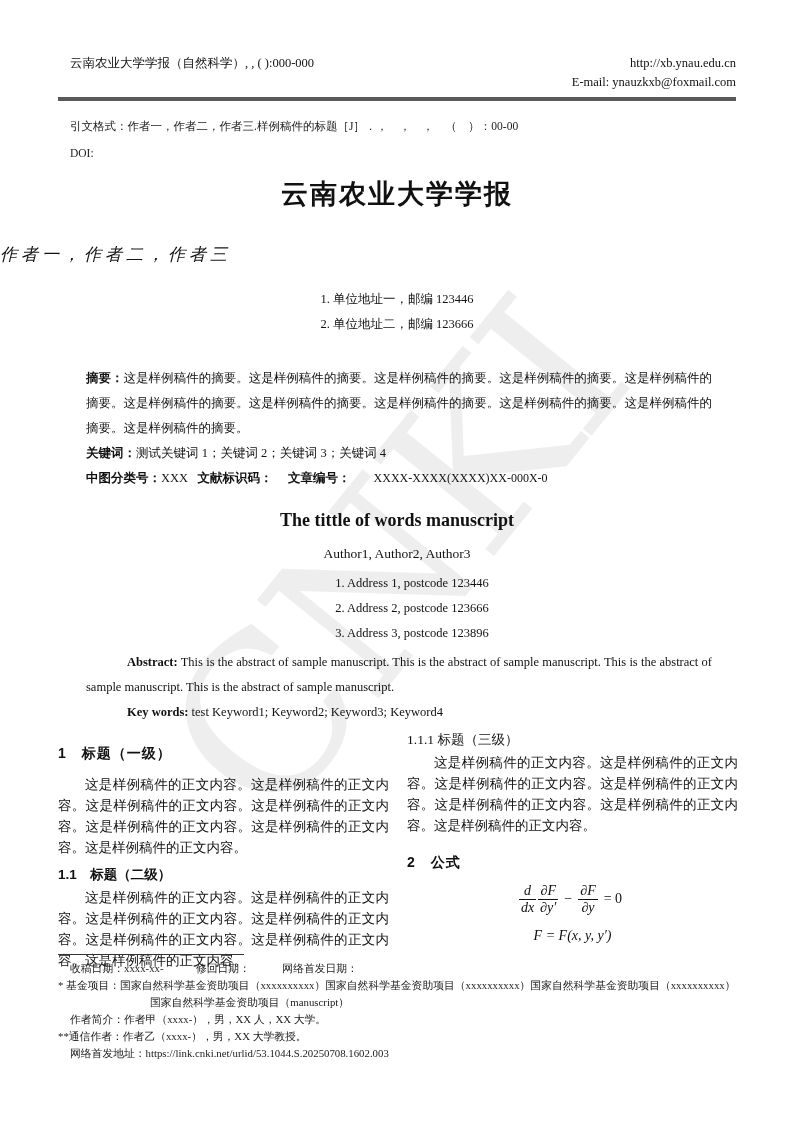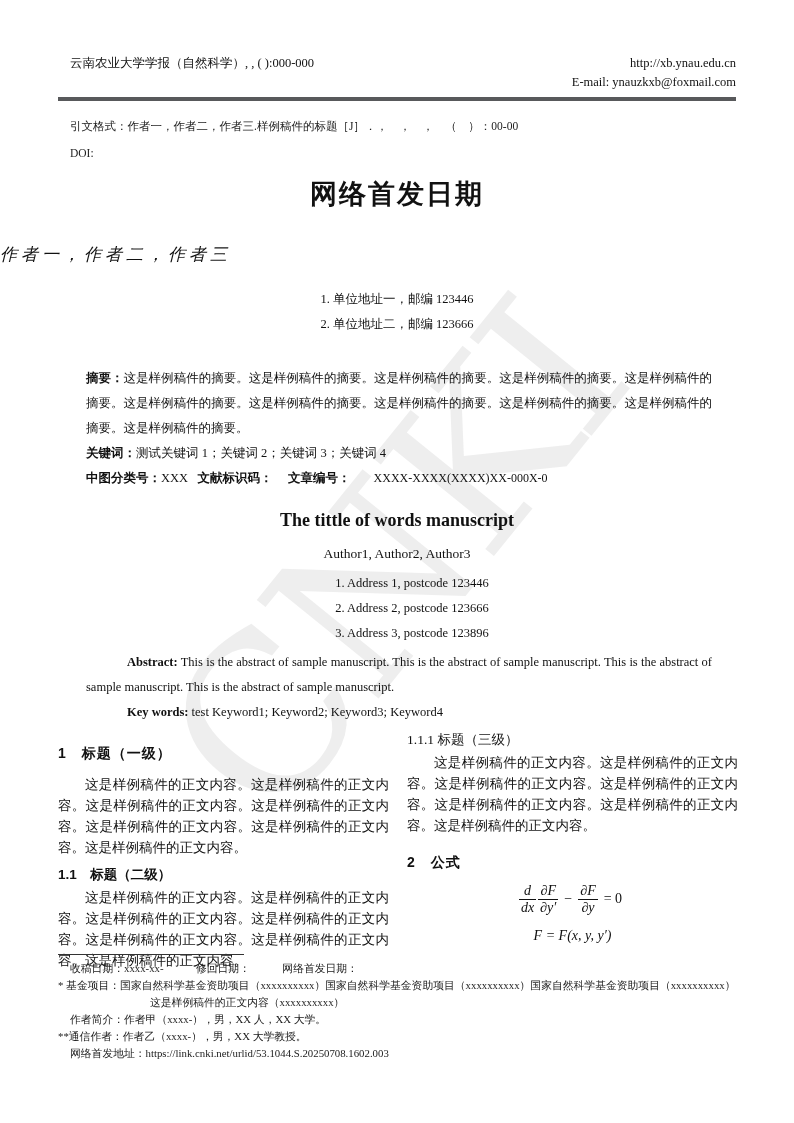--- a/index.html
+++ b/index.html
@@ -90,21 +90,21 @@
     </div>
     <div class="abs-block hdr-right">
       <div>http://xb.ynau.edu.cn</div>
       <div>E-mail: ynauzkxb@foxmail.com</div>
     </div>
     <div class="abs-block hdr-rule"></div>
 
     <div class="abs-block citation">引文格式：作者一，作者二，作者三.样例稿件的标题［J］．，　，　，　（　）：00-00</div>
     <div class="abs-block doi-line">DOI:</div>
 
-    <div class="abs-block title-cn">网络首发日期</div>
+    <div class="abs-block title-cn">云南农业大学学报</div>
     <div class="abs-block authors-cn">作者一，作者二，作者三</div>
     <div class="abs-block affil-cn">
       <div>1. 单位地址一，邮编 123446</div>
       <div>2. 单位地址二，邮编 123666</div>
     </div>
 
     <div class="abs-block abstract-cn">
       <div><span class="lbl">摘要：</span><span>这是样例稿件的摘要。这是样例稿件的摘要。这是样例稿件的摘要。这是样例稿件的摘要。这是样例稿件的摘要。这是样例稿件的摘要。这是样例稿件的摘要。这是样例稿件的摘要。这是样例稿件的摘要。这是样例稿件的摘要。这是样例稿件的摘要。</span></div>
       <div class="kwline"><span class="lbl">关键词：</span><span>测试关键词 1；关键词 2；关键词 3；关键词 4</span></div>
       <div class="clsline"><span class="lbl">中图分类号：</span><span>XXX</span><span>&nbsp;&nbsp;&nbsp;</span><span class="lbl">文献标识码：</span><span>&nbsp;&nbsp;&nbsp;&nbsp;&nbsp;</span><span class="lbl">文章编号：</span><span class="artid">XXXX-XXXX(XXXX)XX-000X-0</span></div>
@@ -147,20 +147,20 @@
             </span><span class="f-op">= 0</span>
         </div>
         <div class="formula2">F = F(x, y, y′)</div>
       </div>
     </div>
 
     <div class="abs-block footnotes">
       <div class="fn-rule"></div>
       <div class="fn-indent">收稿日期：xxxx-xx-　　　修回日期：　　　网络首发日期：</div>
       <div>* 基金项目：国家自然科学基金资助项目（xxxxxxxxxx）国家自然科学基金资助项目（xxxxxxxxxx）国家自然科学基金资助项目（xxxxxxxxxx）</div>
-      <div class="fn-indent2">这是样例稿件的正文内容（xxxxxxxxxx）</div>
+      <div class="fn-indent2">国家自然科学基金资助项目（manuscript）</div>
       <div class="fn-indent">作者简介：作者甲（xxxx-），男，XX 人，XX 大学。</div>
       <div>**通信作者：作者乙（xxxx-），男，XX 大学教授。</div>
       <div class="fn-indent">网络首发地址：https://link.cnki.net/urlid/53.1044.S.20250708.1602.003</div>
     </div>
 
   </div>
 </div>
 
 </body></html>

